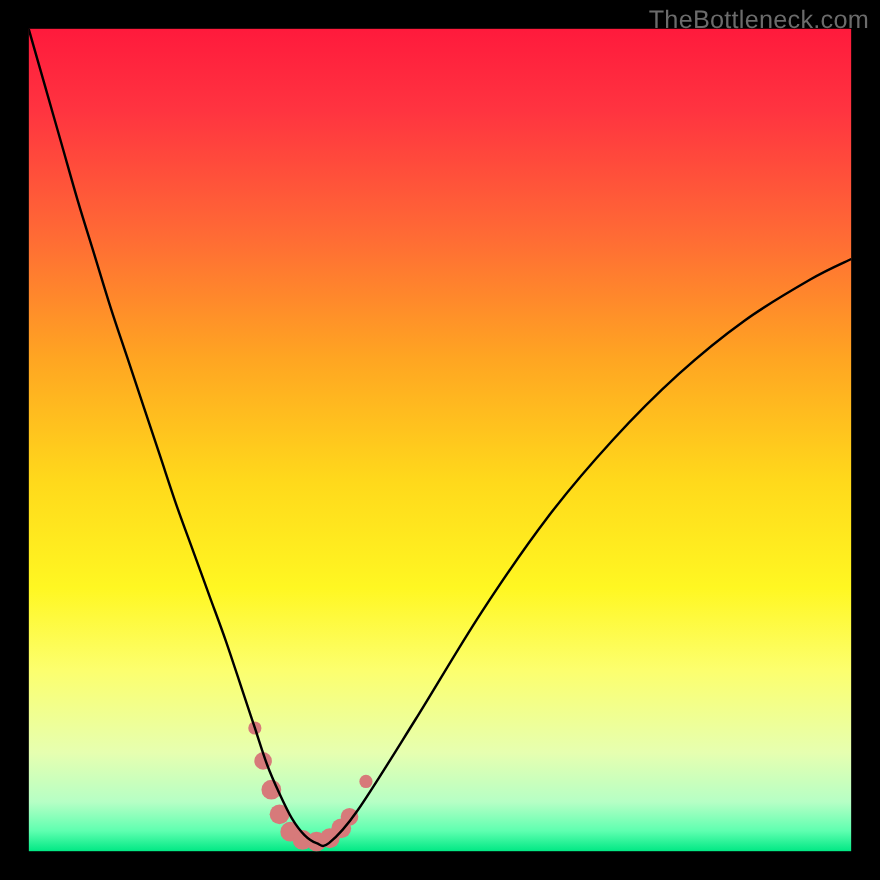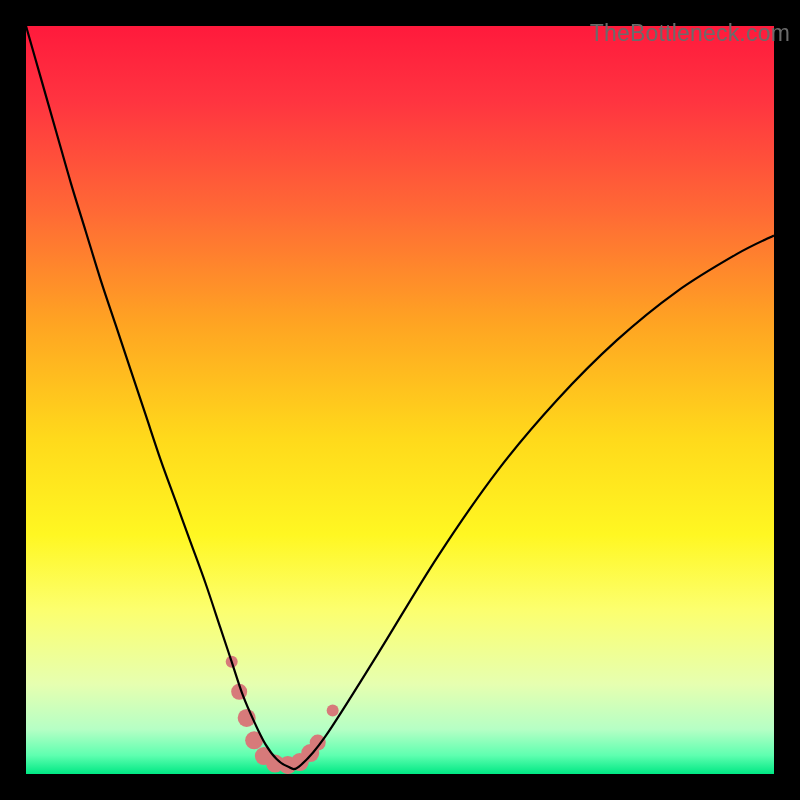--- a/index.html
+++ b/index.html
@@ -20,21 +20,21 @@
     background: #000;
   }
   .plot {
     position: absolute;
     left: 0; top: 0;
     width: 748px;
     height: 748px;
   }
   .watermark {
     position: absolute;
-    top: 20px;
+    top: 4px;
     right: 10px;
     color: #6b6b6b;
     font-size: 23px;
     font-weight: 500;
     letter-spacing: 0.2px;
     user-select: none;
   }
 </style>
 </head>
 <body>

